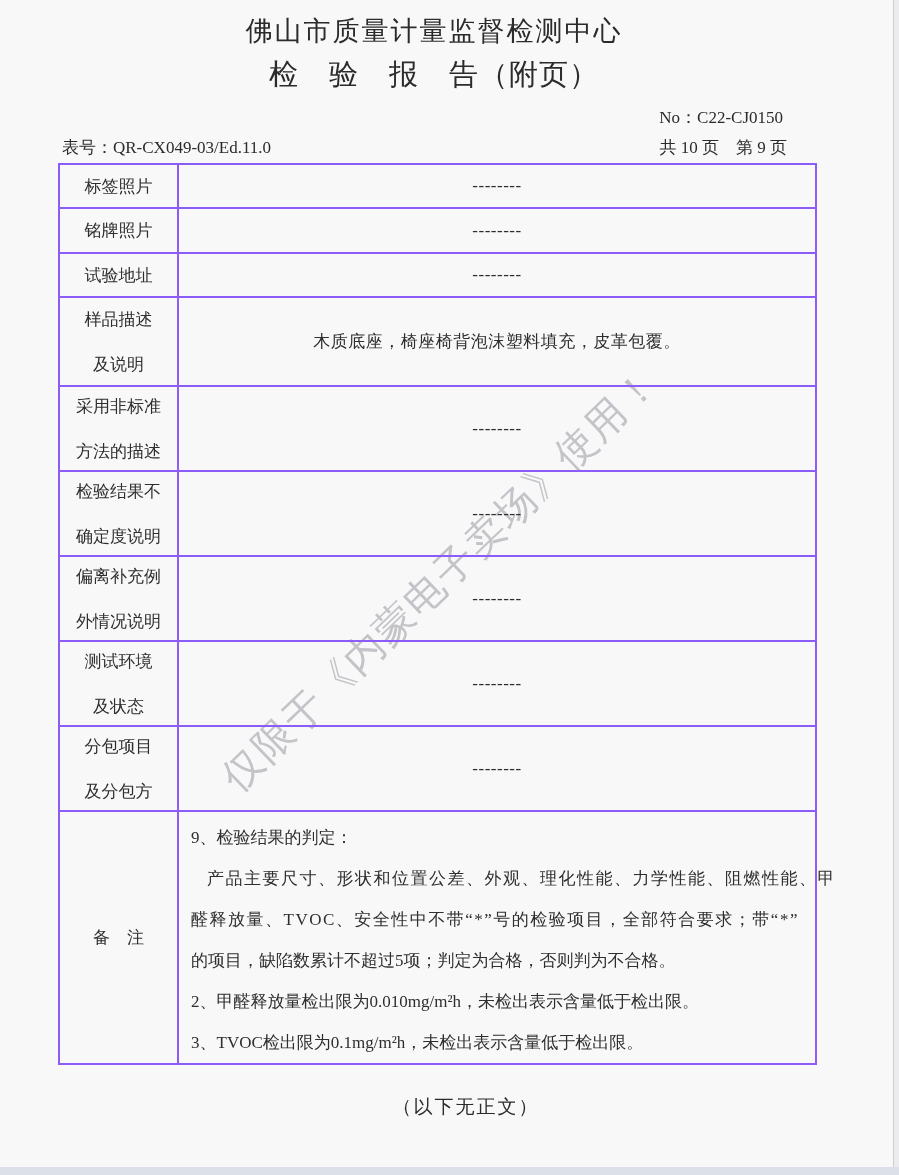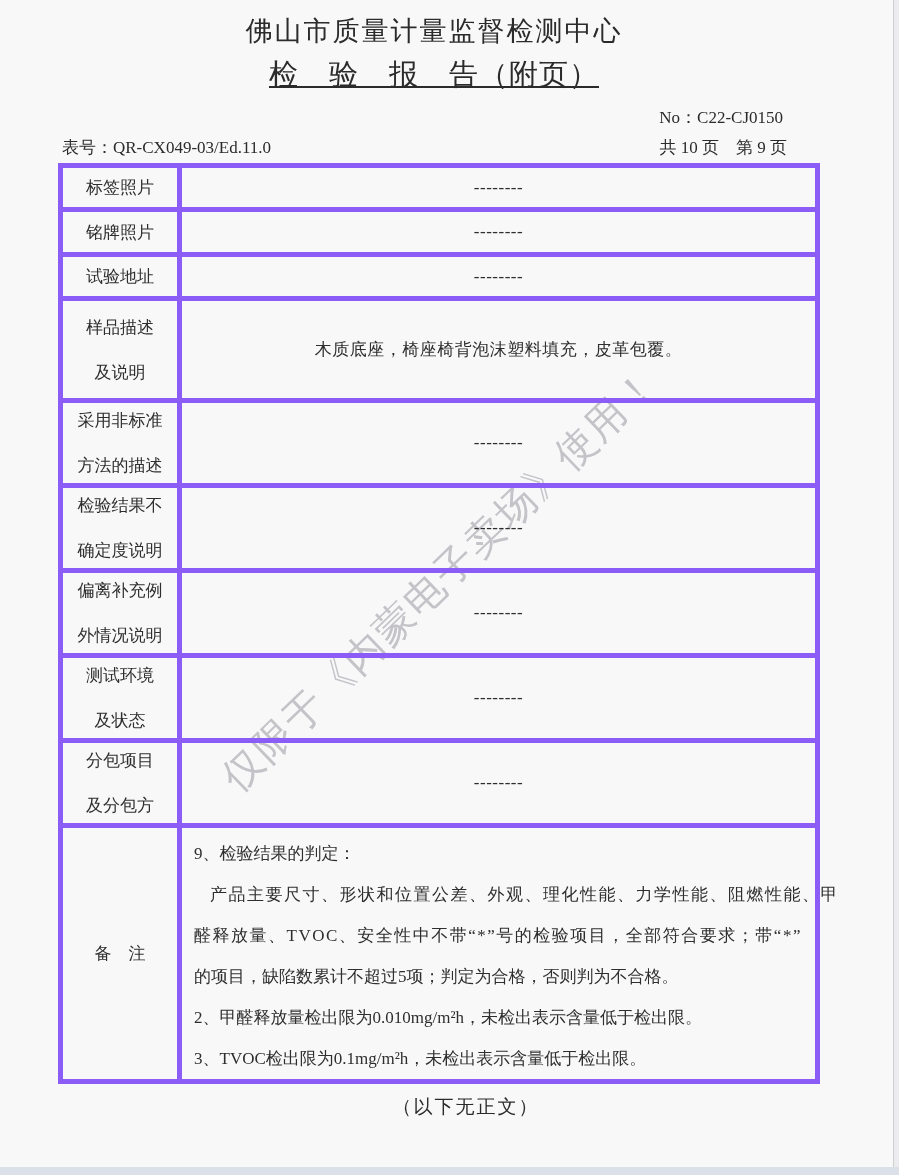--- a/index.html
+++ b/index.html
@@ -7,37 +7,37 @@
     width:899px;height:1175px;position:relative;overflow:hidden;
     background:#eef0f3;
     font-family:"Liberation Serif","DejaVu Serif",serif;
     color:#2b2b2b;
   }
   .page{position:absolute;left:0;top:0;width:893px;height:1167px;background:#f8f8f9;}
   .right-edge{position:absolute;left:893px;top:0;width:6px;height:1167px;background:#ececee;border-left:1px solid #cfcfd2;}
   .bottom-strip{position:absolute;left:0;top:1167px;width:899px;height:8px;background:#dce0e8;}
 
   .org-title{position:absolute;top:13px;left:0;width:868px;text-align:center;font-size:27px;letter-spacing:2px;white-space:nowrap;}
-  .doc-title{position:absolute;top:55px;left:0;width:868px;text-align:center;font-size:29px;letter-spacing:1px;white-space:nowrap;text-decoration:underline;}
+  .doc-title{position:absolute;top:55px;left:0;width:868px;text-align:center;font-size:29px;letter-spacing:1px;white-space:nowrap;}
   .report-no{position:absolute;top:106px;right:110px;font-size:17px;white-space:nowrap;}
   .form-no{position:absolute;top:136px;left:62px;font-size:17px;white-space:nowrap;}
   .pagination{position:absolute;top:136px;right:106px;font-size:17px;white-space:nowrap;}
 
   table.report-table{
     position:absolute;left:58px;top:163px;width:757px;
     border-collapse:collapse;table-layout:fixed;font-size:17px;color:#2e2e2e;
   }
-  .report-table td{border:5px solid #8b5cf6;padding:0;}
+  .report-table td{border:2px solid #8b5cf6;padding:0;}
   col.c-label{width:119px;}
   col.c-value{width:638px;}
   td.lbl{text-align:center;vertical-align:middle;}
   .lbl-lines{display:flex;flex-direction:column;align-items:center;justify-content:center;gap:22px;}
   .lbl-lines span:empty{display:none;}
   td.val{text-align:center;vertical-align:middle;letter-spacing:0.5px;}
-  tr.h44{height:44px;} tr.h45{height:45px;margin-left:24px;} tr.h89{height:102px;} tr.h85{height:85px;} tr.h253{height:253px;}
+  tr.h44{height:44px;} tr.h45{height:45px;margin-left:24px;} tr.h89{height:89px;} tr.h85{height:85px;} tr.h253{height:253px;}
 
   td.remark-cell{vertical-align:top;text-align:left;padding:5px 8px 0 12px;}
   .rline{height:41px;line-height:41px;white-space:nowrap;}
   .rline.indent{padding-left:16px;}
   .rline.stretch{letter-spacing:1.5px;}
 
   .watermark{
     position:absolute;left:148px;top:556px;width:576px;text-align:center;
     font-size:40px;color:#8f8f99;opacity:0.5;letter-spacing:2px;white-space:nowrap;
     transform:rotate(-44deg);transform-origin:center;pointer-events:none;

